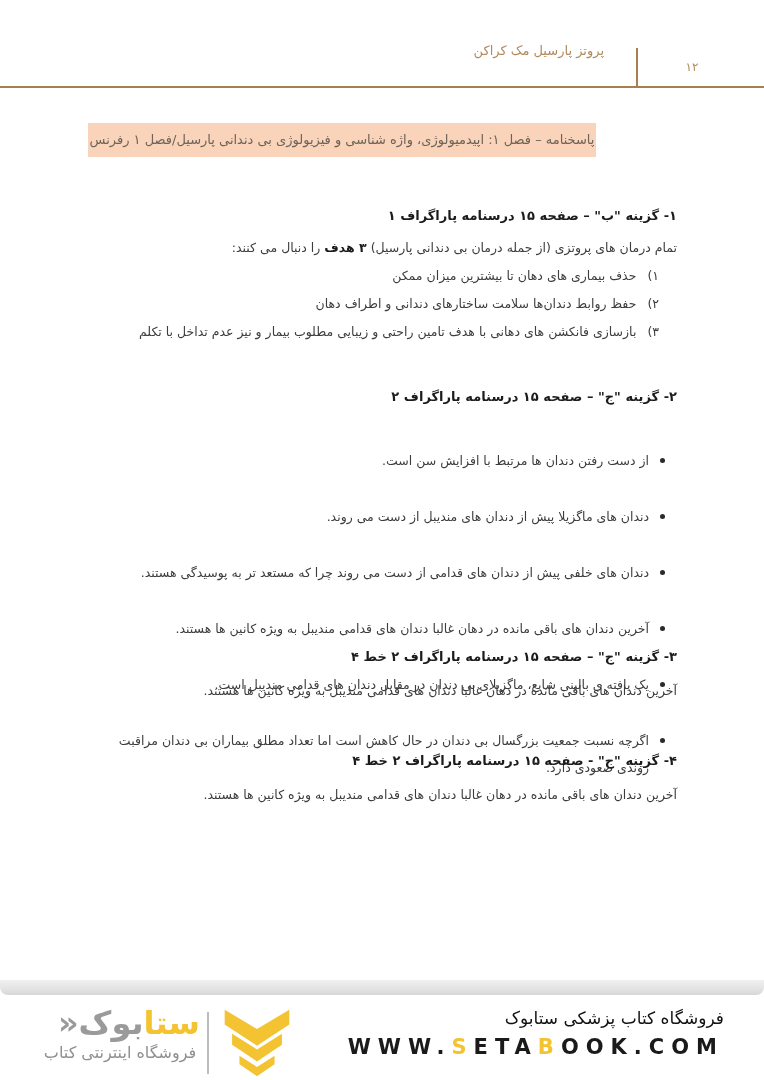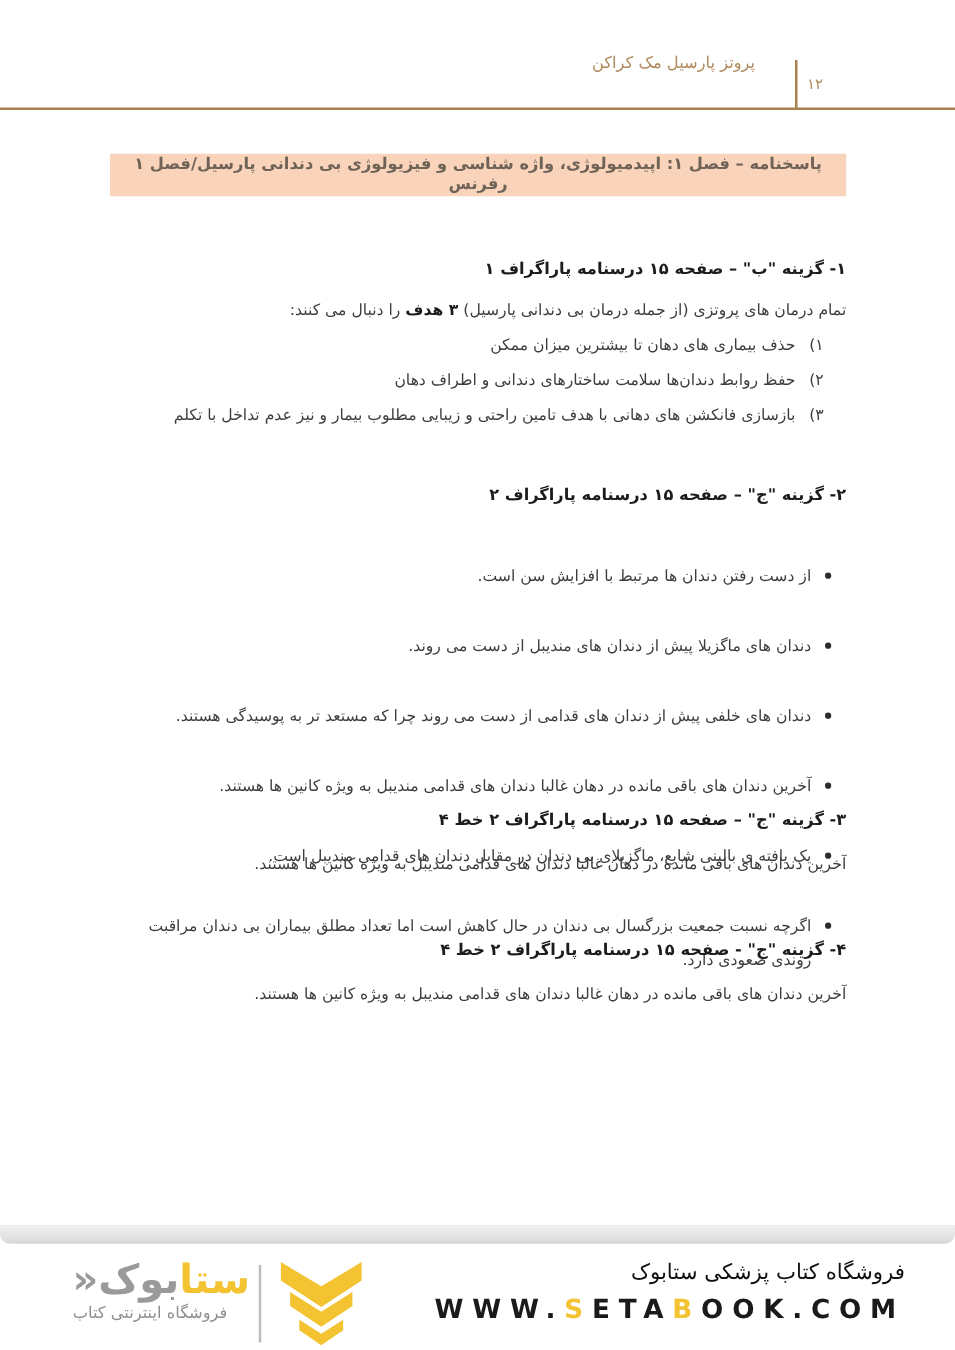--- a/index.html
+++ b/index.html
@@ -9,30 +9,30 @@
   }
   
   .header-title{
     position:absolute;top:43px;left:60px;right:160px;text-align:right;
     font-size:13px;color:#b08a5c;direction:rtl;
   }
   .header-vline{
     position:absolute;top:48px;left:636px;width:2px;height:40px;background:#a87f4e;
   }
   .header-pagenum{
-    position:absolute;top:60px;left:632px;width:40px;text-align:center;
+    position:absolute;top:60px;left:672px;width:40px;text-align:center;
     font-size:12px;color:#b08a5c;
   }
   .header-rule{
     position:absolute;top:86px;left:0;width:764px;height:2px;background:#a87f4e;
   }
   
   .title-bar{
-    position:absolute;top:123px;left:88px;width:589px;height:34px;
-    background:#f9d4ba;color:#6f6257;font-weight:bold;font-size:13px;
+    position:absolute;top:123px;left:88px;width:508px;height:34px;
+    background:#f9d4ba;color:#6f6257;font-weight:normal;font-size:13px;
     display:flex;align-items:center;justify-content:center;direction:rtl;
     text-align:center;line-height:1.2;
   }
   
   .block{
     position:absolute;left:87px;right:87px;direction:rtl;text-align:right;
   }
   .sec-heading{font-size:13px;font-weight:bold;color:#1c1c1c;}
   .body-text{font-size:12.5px;color:#3d3d3d;line-height:27px;}
   .num-list{list-style:none;margin:0;padding:0 18px 0 0;}
@@ -50,21 +50,21 @@
     position:absolute;top:980px;left:0;width:764px;height:15px;
     background:linear-gradient(to bottom,#f0f0f0 0%,#e3e3e3 60%,#d7d7d7 100%);
     border-radius:0 0 8px 8px;
   }
   .brand-block{
     position:absolute;left:40px;top:1006px;width:160px;text-align:center;
   }
   .brand-word{font-size:32px;font-weight:bold;direction:rtl;line-height:1.1;text-align:right;}
   .brand-word .yellow{color:#f3c331;}
   .brand-word .gray{color:#9a9a9a;}
-  .brand-tagline{font-size:13px;color:#8f8f8f;margin-top:2px;direction:rtl;}
+  .brand-tagline{font-size:16px;color:#8f8f8f;margin-top:2px;direction:rtl;}
   .brand-divider{
     position:absolute;left:207px;top:1012px;width:2px;height:62px;background:#bcbcbc;
   }
   .brand-emblem{position:absolute;left:220px;top:1006px;}
   .footer-right{
     position:absolute;right:40px;top:1008px;text-align:right;
   }
   .store-name{font-size:17px;color:#111111;direction:rtl;}
   .store-url{
     margin-top:7px;font-size:21px;font-weight:bold;color:#1a1a1a;

